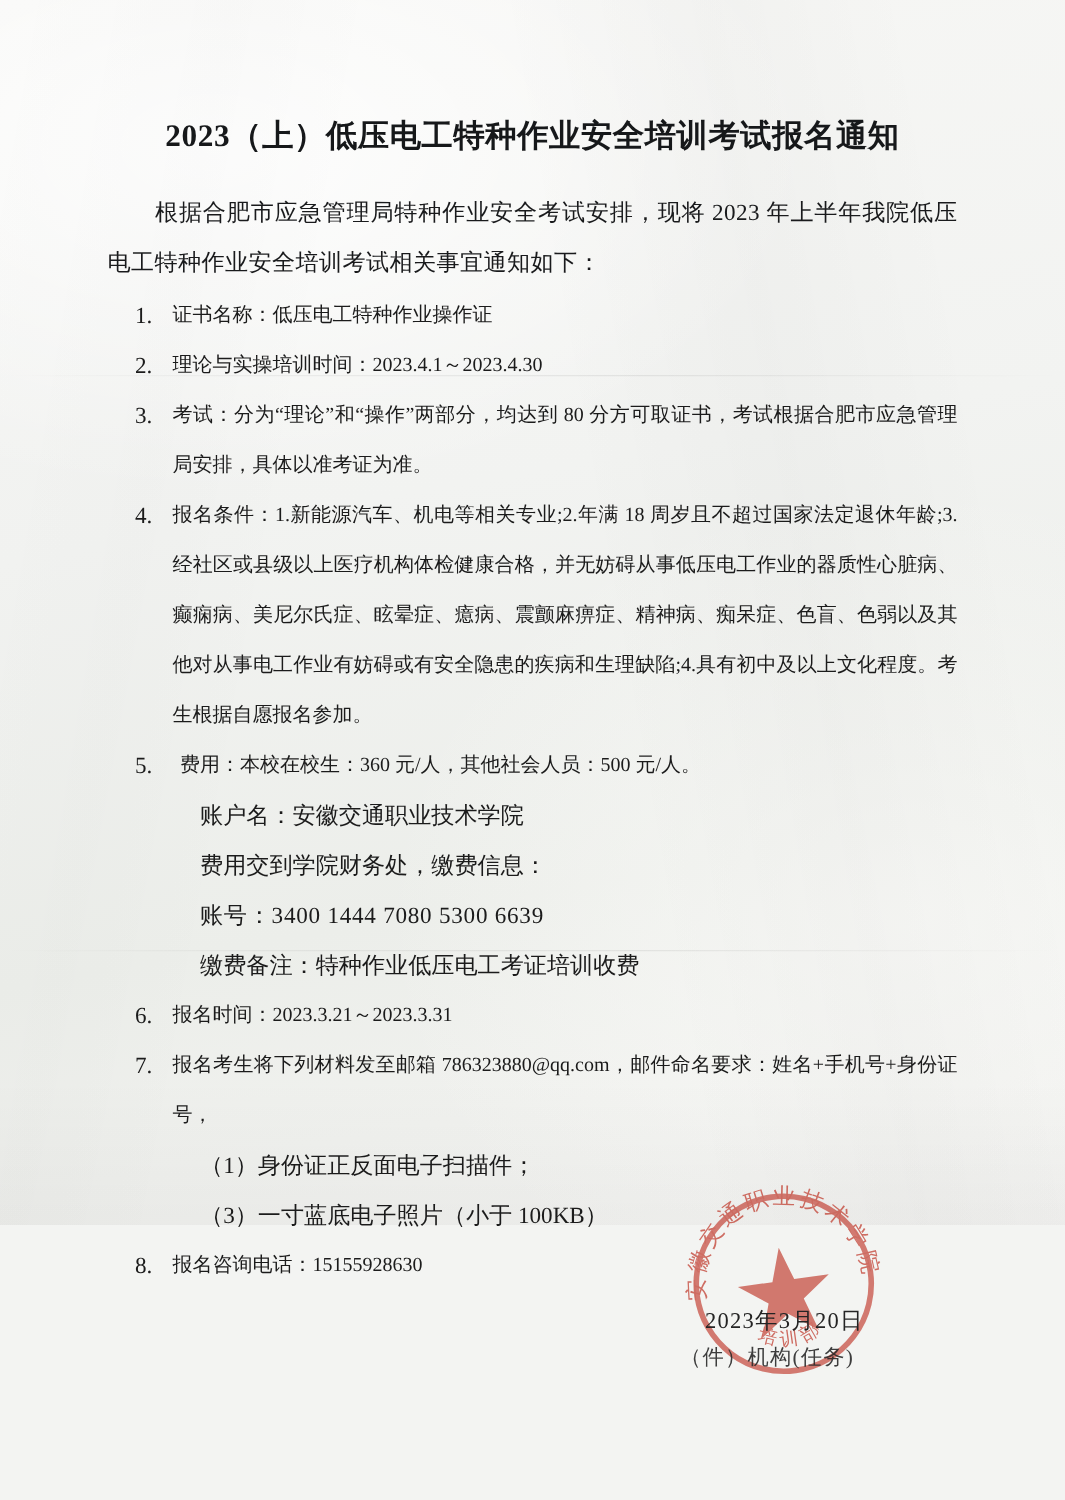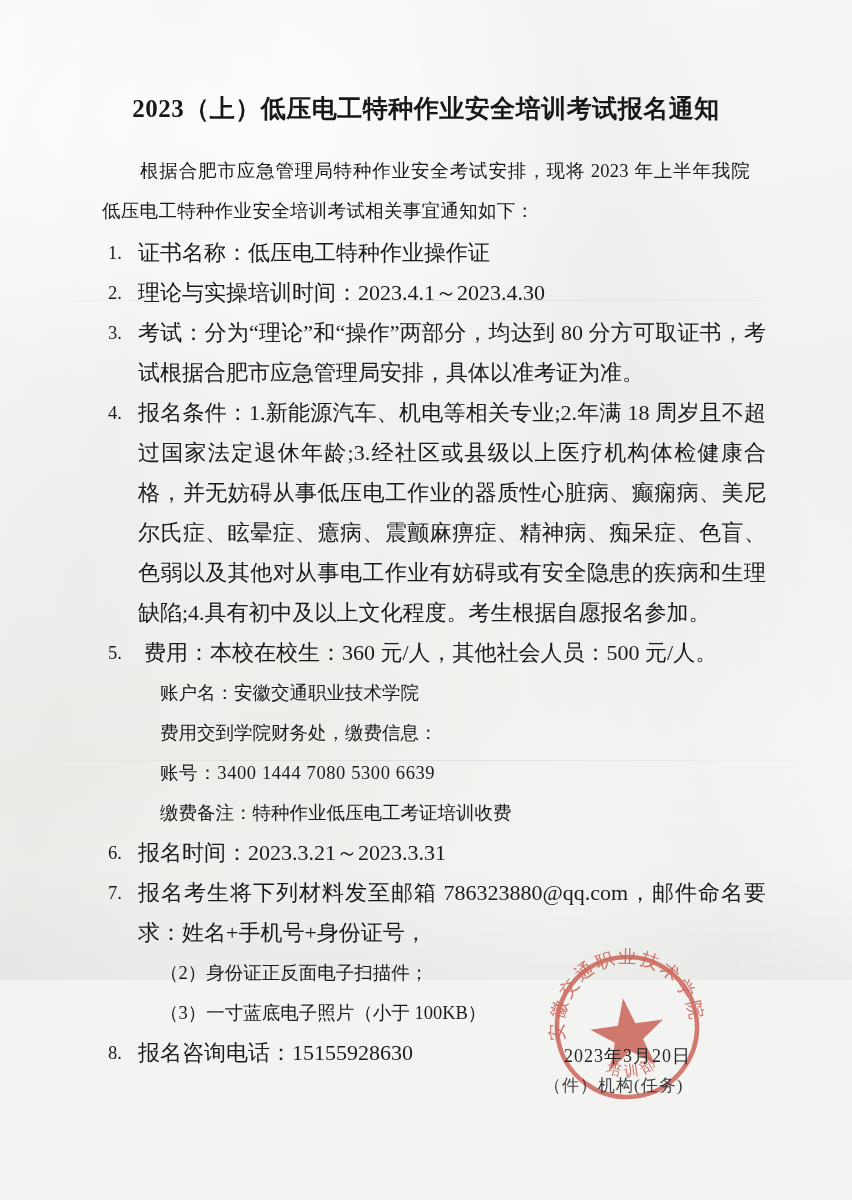--- a/index.html
+++ b/index.html
@@ -43,21 +43,21 @@
     font-size: 25px;
     font-weight: bold;
     letter-spacing: 0.5px;
     margin: 14px 0 26px 0;
     color: #16181a;
     font-family: "Liberation Serif", "DejaVu Serif", serif;
   }
   p, .line {
     font-size: 18.5px;
     line-height: 40px;
-    margin: 16px;
+    margin: 0;
     color: #191a1c;
     letter-spacing: 0.3px;
   }
   .intro {
     text-indent: 38px;
     text-align: justify;
     margin-bottom: 2px;
   }
   .item {
     display: flex;
@@ -67,21 +67,21 @@
   .item .num {
     flex: 0 0 auto;
     width: 52px;
     padding-left: 22px;
     box-sizing: border-box;
     font-size: 18.5px;
     line-height: 40px;
   }
   .item .body {
     flex: 1 1 auto;
-    font-size: 22px;
+    font-size: 16px;
     line-height: 40px;
     text-align: justify;
   }
   .item.wide .num {
     width: 58px;
   }
   .sub {
     padding-left: 74px;
     font-size: 18.5px;
     line-height: 40px;
@@ -179,21 +179,21 @@
     <div class="item">
       <span class="num">6.</span>
       <span class="body">报名时间：2023.3.21～2023.3.31</span>
     </div>
 
     <div class="item">
       <span class="num">7.</span>
       <span class="body">报名考生将下列材料发至邮箱 786323880@qq.com，邮件命名要求：姓名+手机号+身份证号，</span>
     </div>
 
-    <div class="sub-paren">（2）身份证正反面电子扫描件；</div>
+    <div class="sub-paren">（1）身份证正反面电子扫描件；</div>
     <div class="sub-paren">（3）一寸蓝底电子照片（小于 100KB）</div>
 
     <div class="item">
       <span class="num">8.</span>
       <span class="body">报名咨询电话：15155928630</span>
     </div>
 
   </div>
 
   <div class="seal">

